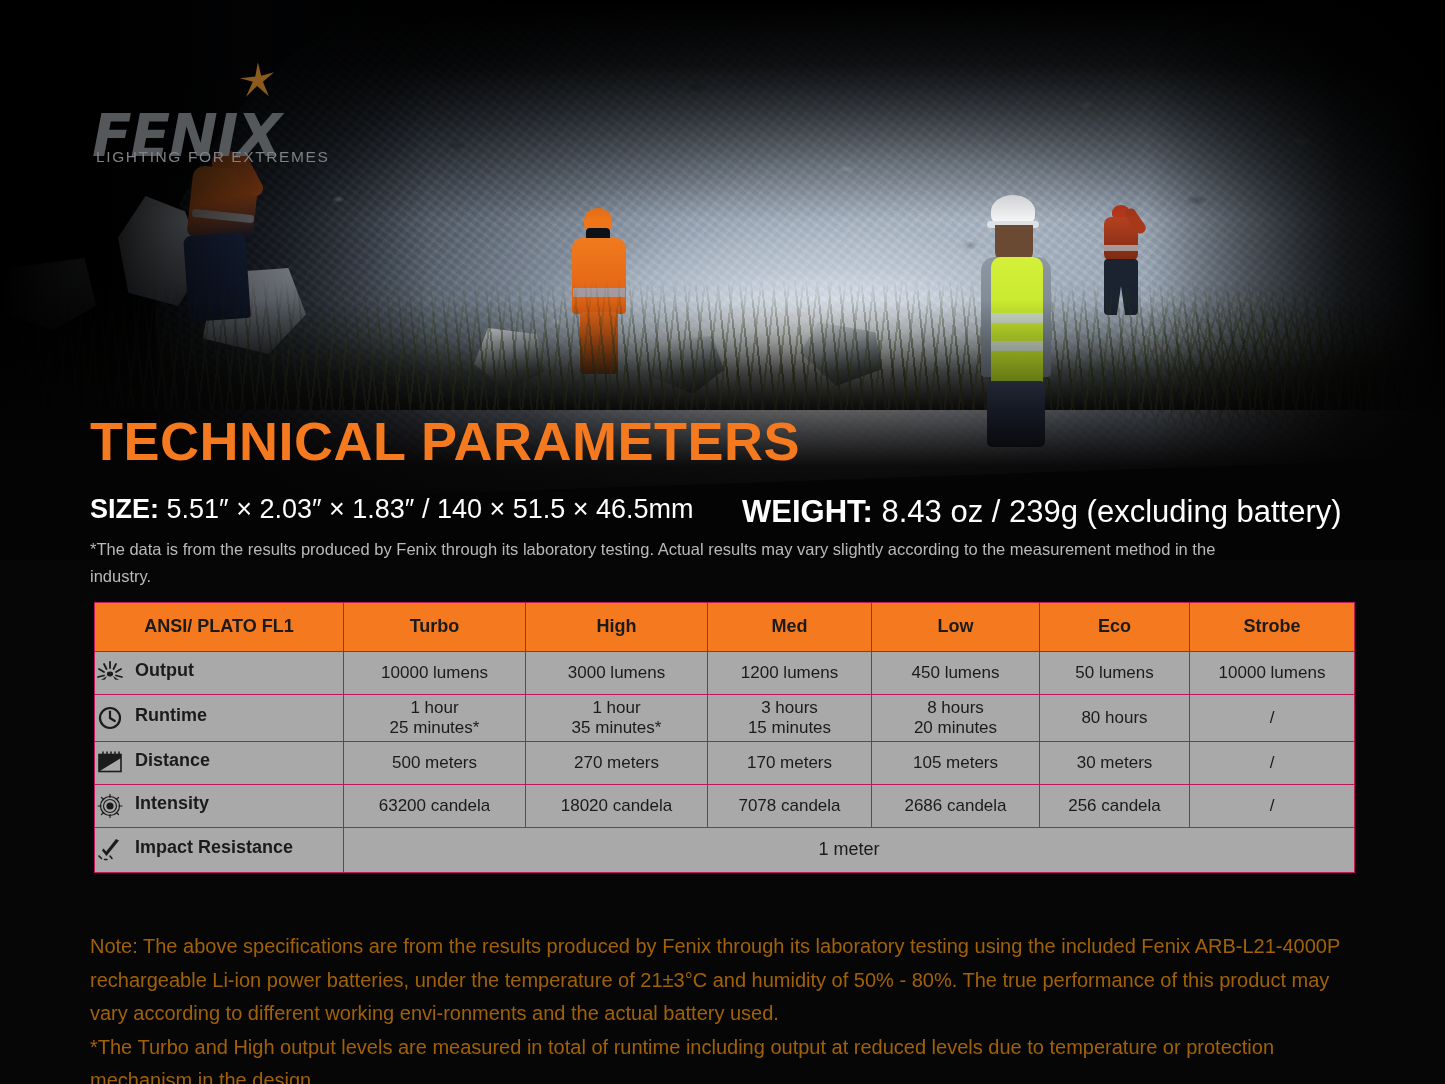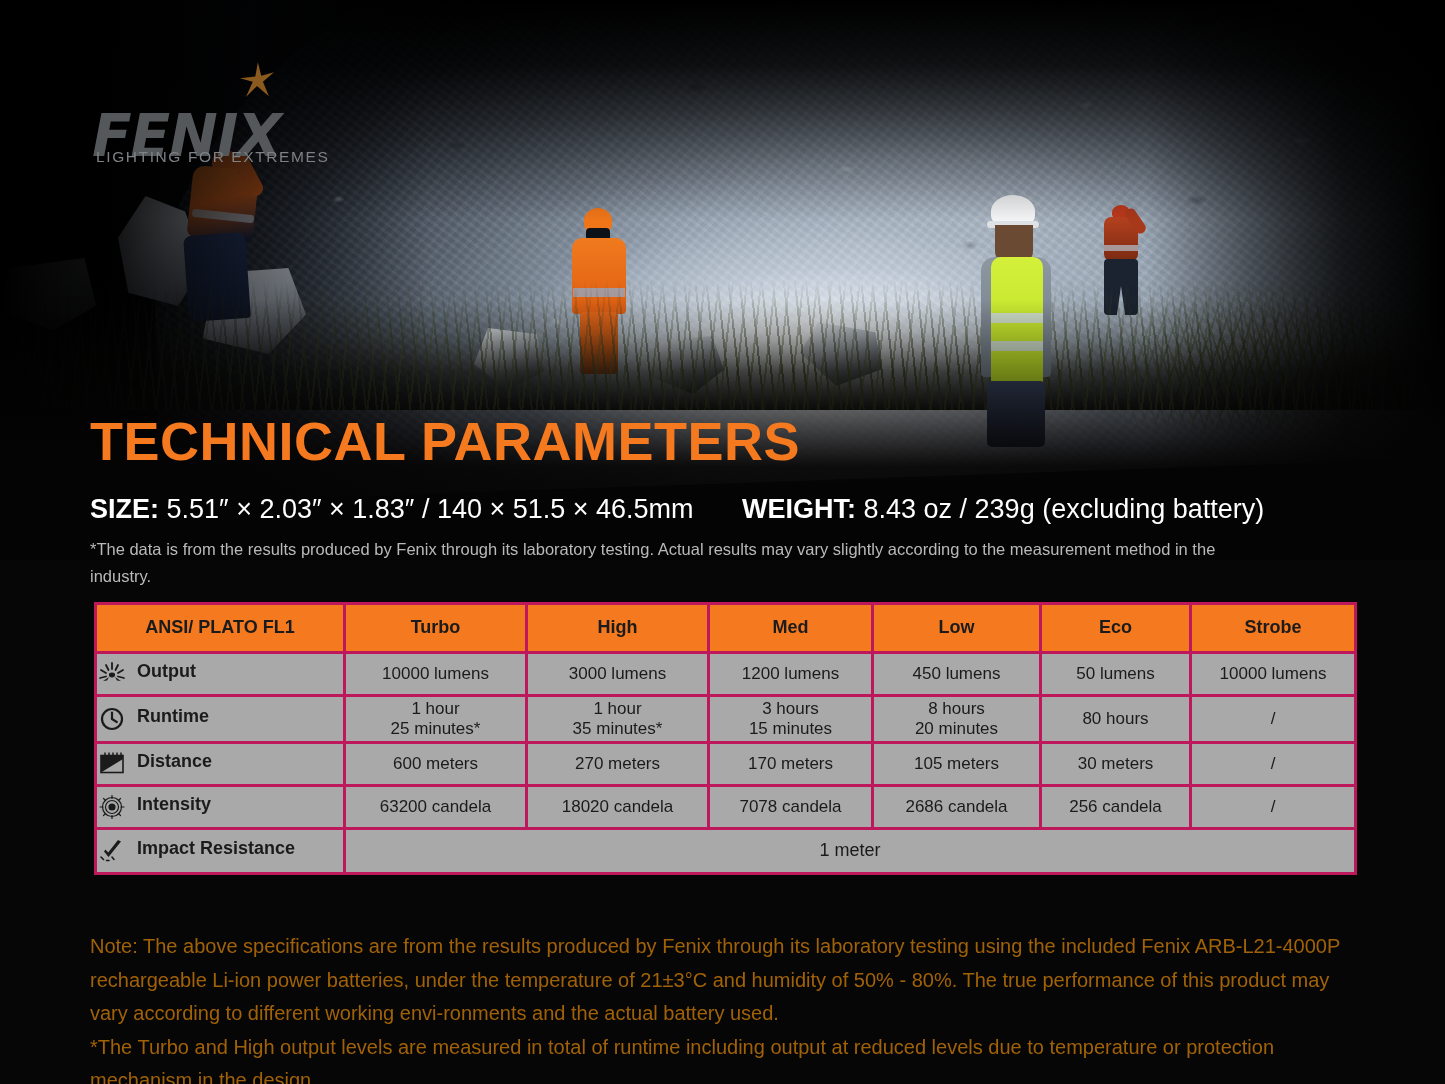--- a/index.html
+++ b/index.html
@@ -160,38 +160,38 @@
     position: absolute; left: 90px; top: 414px;
     font-size: 54px; font-weight: bold; color: #F4791F;
     letter-spacing: .5px; line-height: 1;
   }
   .size-line {
     position: absolute; left: 90px; top: 494px;
     font-size: 27px; color: #ffffff; white-space: nowrap;
   }
   .weight-line {
     position: absolute; left: 742px; top: 494px;
-    font-size: 27px; color: #ffffff; white-space: nowrap;
+    font-size: 31px; color: #ffffff; white-space: nowrap;
   }
   .size-line b, .weight-line b { font-weight: bold; }
   .disclaimer {
     position: absolute; left: 90px; top: 536px; width: 1180px;
     font-size: 16.5px; color: #b9b9b9; line-height: 1.62;
   }
 
   
   .tbl-wrap { position: absolute; left: 94px; top: 602px; width: 1260px; }
   table.spec {
     width: 1260px;
     border-collapse: collapse;
     table-layout: fixed;
     font-size: 17px;
   }
   table.spec th, table.spec td {
-    border: 3px solid #be185d;
+    border: 1px solid #be185d;
     text-align: center;
     color: #1b1b1b;
     background: #A9A9A9;
     padding: 0;
     height: 43px;
     line-height: 1.18;
   }
   table.spec thead th {
     background: #F4791F;
     font-weight: bold;
@@ -387,21 +387,21 @@
                   <line x1="8" y1="4.5" x2="8" y2="1.5"></line>
                   <line x1="12" y1="4.5" x2="12" y2="1.5"></line>
                   <line x1="16" y1="4.5" x2="16" y2="1.5"></line>
                   <line x1="20" y1="4.5" x2="20" y2="1.5"></line>
                   <line x1="24" y1="4.5" x2="24" y2="1.5"></line>
                 </g>
               </svg>
               <span>Distance</span>
             </span>
           </td>
-          <td>600 meters</td>
+          <td>500 meters</td>
           <td>270 meters</td>
           <td>170 meters</td>
           <td>105 meters</td>
           <td>30 meters</td>
           <td>/</td>
         </tr>
 
         <tr>
           <td class="rowlabel">
             <span class="lbl-inner">

